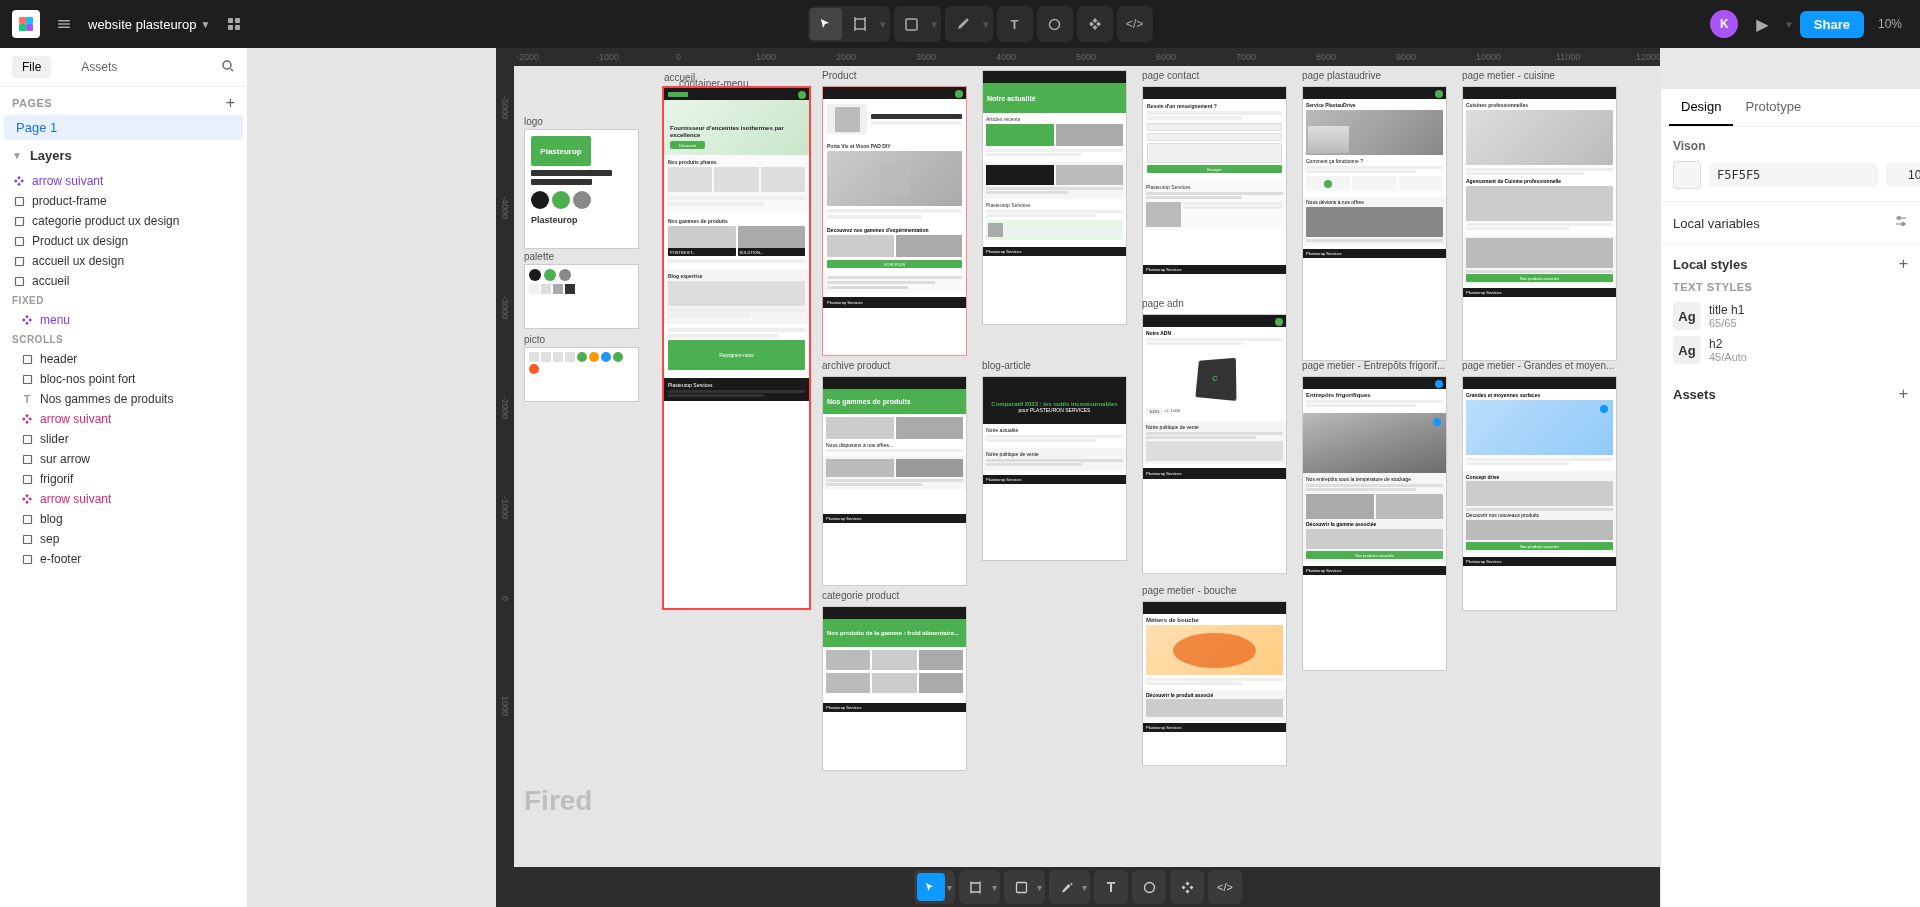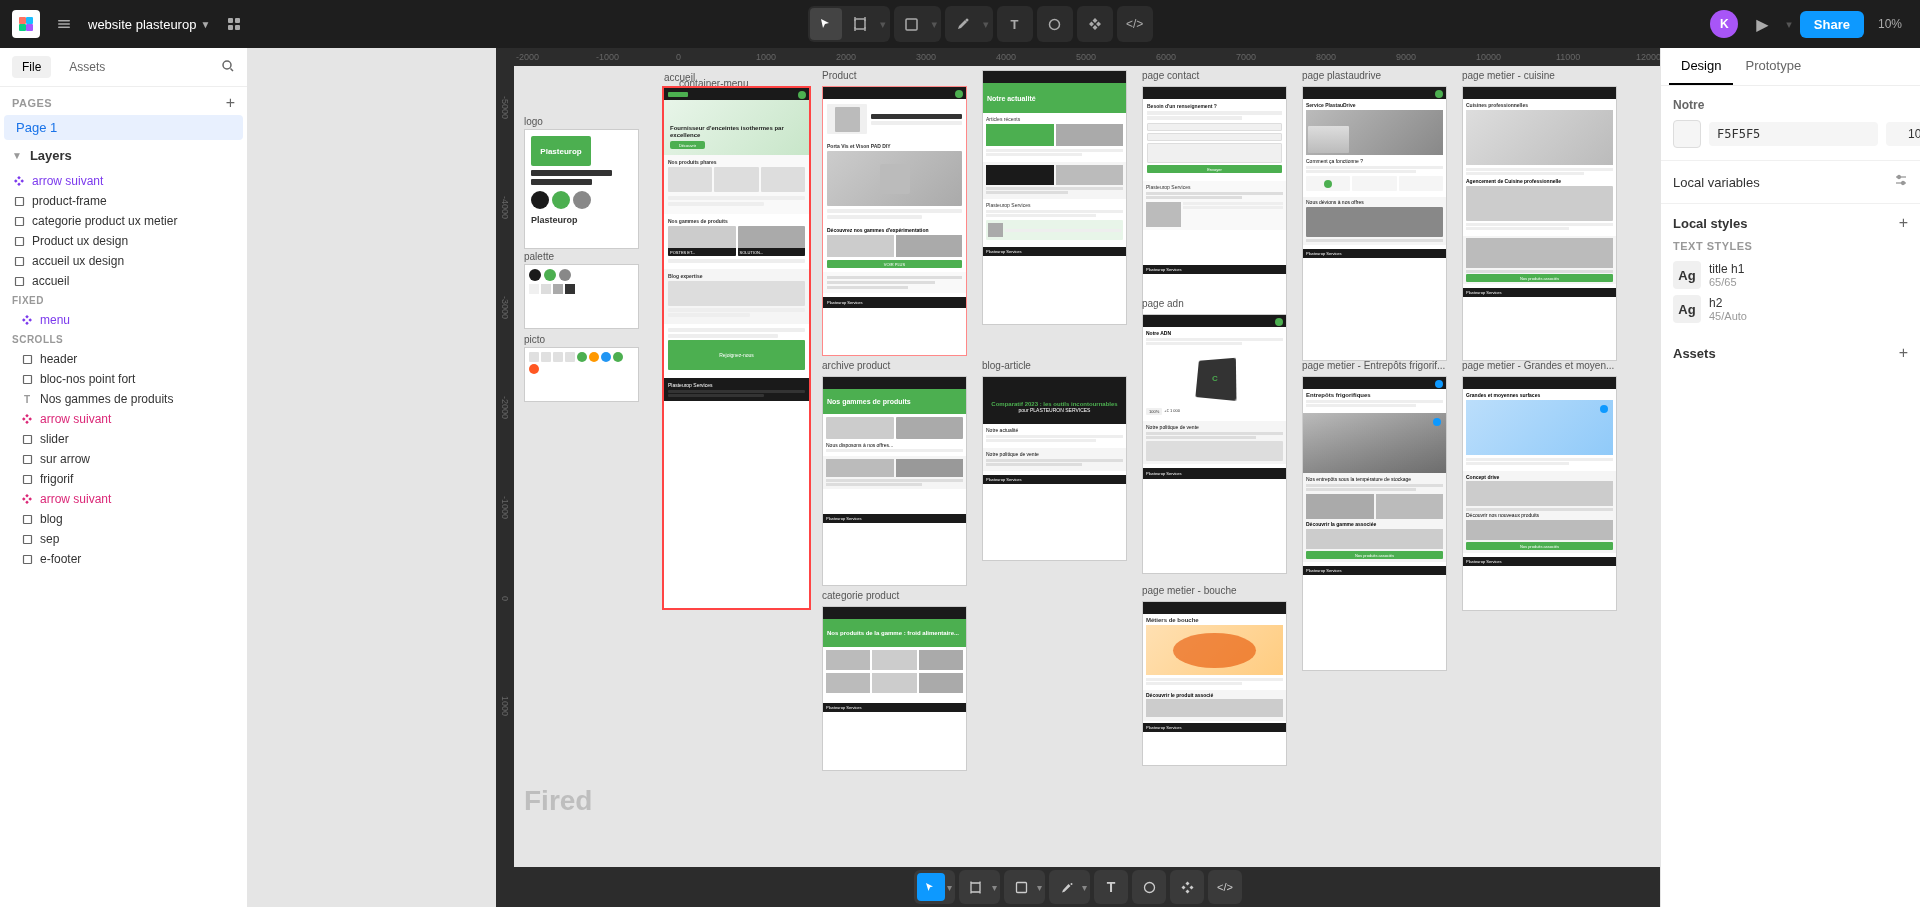--- a/index.html
+++ b/index.html
@@ -55,21 +55,21 @@
     .left-panel {
       width: 248px; background: #fff; border-right: 1px solid #e5e5e5;
       display: flex; flex-direction: column; flex-shrink: 0;
     }
 
     .left-panel-header {
       display: flex; align-items: center; justify-content: space-between;
       padding: 8px 12px; border-bottom: 1px solid #eee;
     }
 
-    .panel-tabs { display: flex; gap: 8px; }
+    .panel-tabs { display: flex; gap: 20px; }
     .panel-tab {
       padding: 4px 10px; font-size: 12px; border-radius: 4px; cursor: pointer; color: #666;
     }
     .panel-tab.active { background: #f0f0f0; color: #000; font-weight: 500; }
 
     .search-btn { color: #666; cursor: pointer; font-size: 14px; }
 
     
     .section-header {
       display: flex; align-items: center; justify-content: space-between;
@@ -119,21 +119,21 @@
     .bt-group { display: flex; align-items: center; gap: 2px; background: #3a3a3a; border-radius: 6px; padding: 3px; }
     .bt-btn {
       width: 28px; height: 28px; display: flex; align-items: center; justify-content: center;
       border-radius: 4px; cursor: pointer; color: #ccc; font-size: 13px; border: none; background: transparent;
     }
     .bt-btn.active { background: #0d99ff; color: #fff; }
 
     
     .right-panel {
       width: 260px; background: #fff; border-left: 1px solid #e5e5e5;
-      display: flex; flex-direction: column; flex-shrink: 0; overflow-y: auto;
+      display: flex; flex-direction: column; flex-shrink: 0; overflow-y: auto; margin-top: 41px;
     }
     .right-tabs {
       display: flex; border-bottom: 1px solid #eee; padding: 0 8px;
     }
     .right-tab {
       padding: 10px 12px; font-size: 13px; cursor: pointer; color: #666;
       border-bottom: 2px solid transparent;
     }
     .right-tab.active { color: #000; font-weight: 500; border-bottom-color: #000; }
 
@@ -357,21 +357,21 @@
           </span>
           <span class="layer-name">product-frame</span>
         </div>
 
         <div class="layer-item">
           <span class="layer-icon">
             <svg width="11" height="11" viewBox="0 0 11 11" fill="none" stroke="#666" stroke-width="1.2">
                 <rect x="1.5" y="1.5" width="8" height="8" rx="0.5"></rect>
               </svg>
           </span>
-          <span class="layer-name">categorie product ux metier</span>
+          <span class="layer-name">categorie product ux design</span>
         </div>
 
         <div class="layer-item">
           <span class="layer-icon">
             <svg width="11" height="11" viewBox="0 0 11 11" fill="none" stroke="#666" stroke-width="1.2">
                 <rect x="1.5" y="1.5" width="8" height="8" rx="0.5"></rect>
               </svg>
           </span>
           <span class="layer-name">Product ux design</span>
         </div>
@@ -1122,21 +1122,21 @@
       <div class="right-tab active">
         <span>Design</span>
       </div>
       <div class="right-tab">
         <span>Prototype</span>
       </div>
     </div>
 
     <div class="right-section">
       <div class="right-section-header">
-        <span>Notre</span>
+        <span>Vison</span>
       </div>
       <div class="page-color-row">
         <div class="color-swatch" style="background:#F5F5F5;"></div>
         <input class="color-input" type="text" value="F5F5F5" style="">
         <input class="opacity-input" type="text" value="100" style="">
 
       </div>
     </div>
 
     <div class="right-section">

